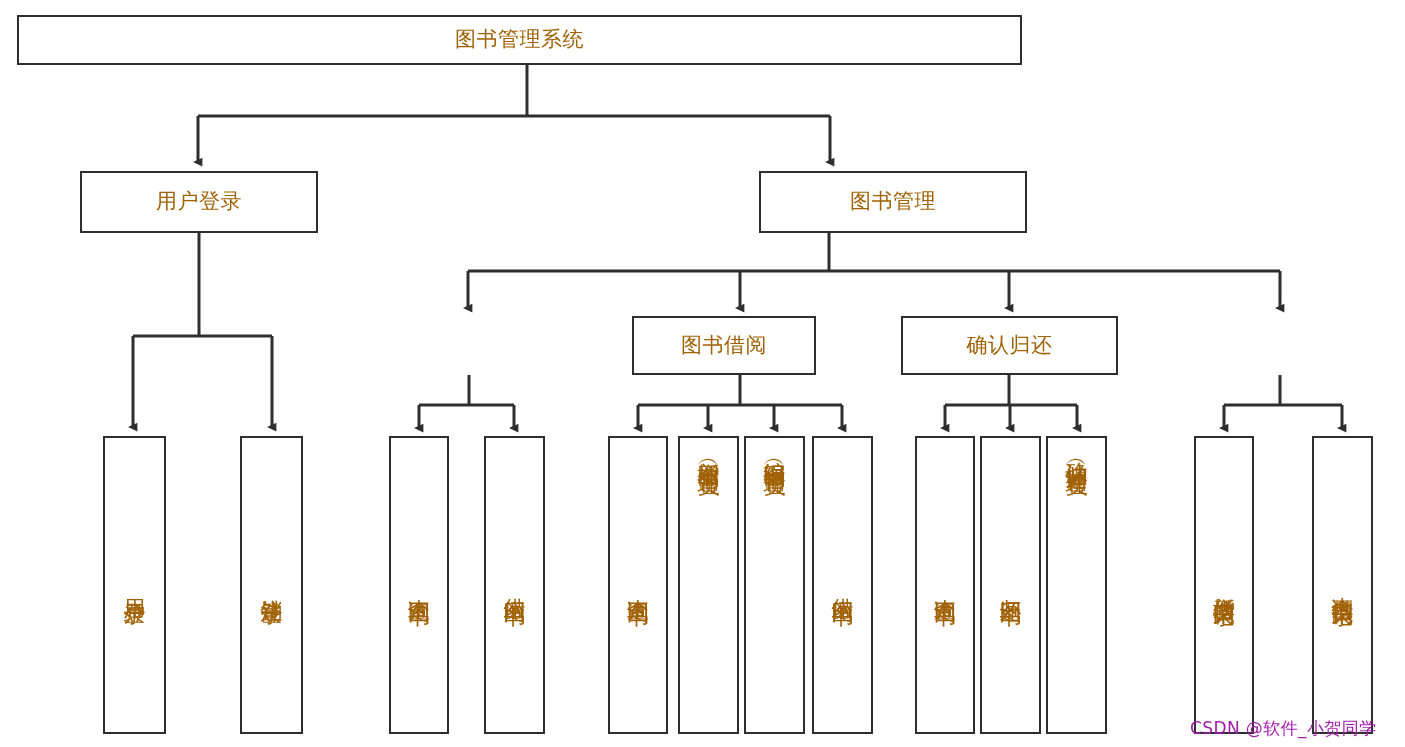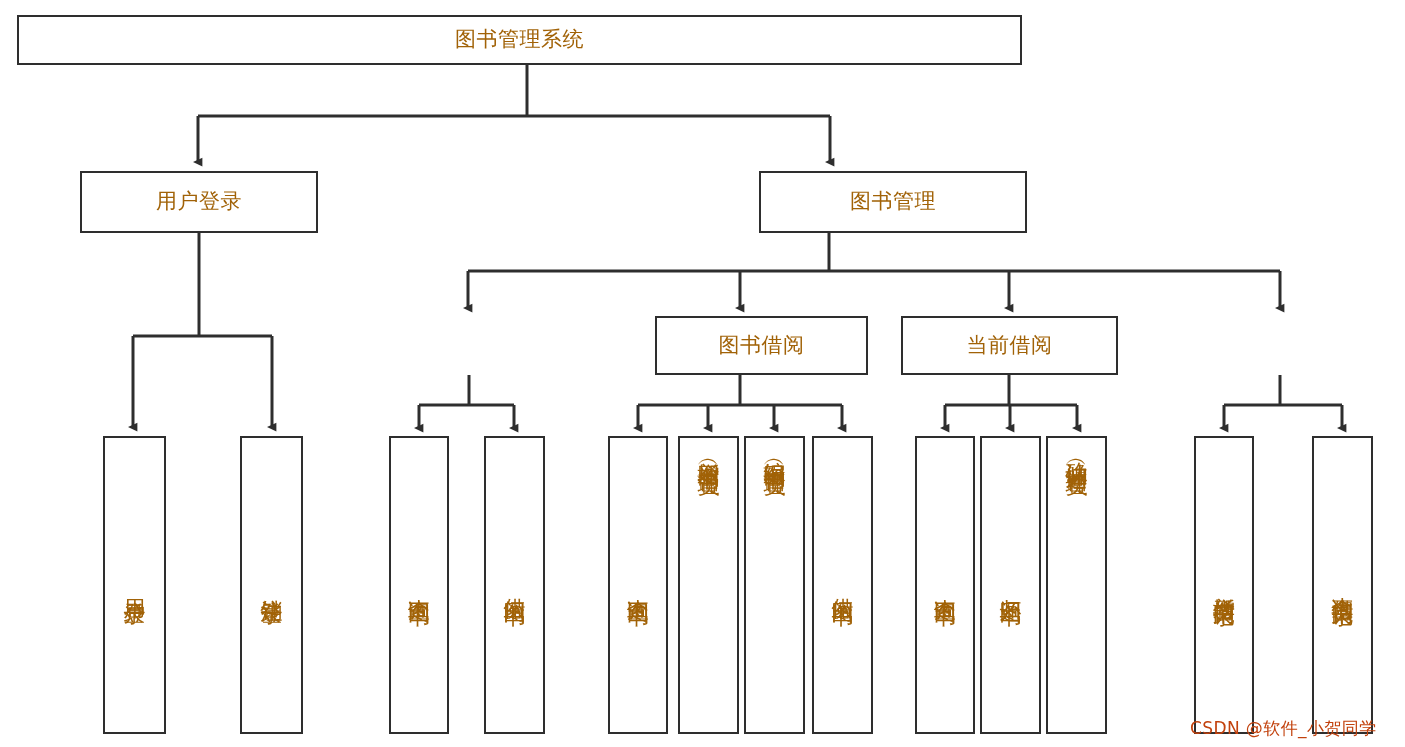--- a/index.html
+++ b/index.html
@@ -53,21 +53,21 @@
     align-items: flex-start;
     padding-top: 6px;
   }
   .node.leaf.center {
     align-items: center;
     padding-top: 0;
   }
   .watermark {
     position: absolute;
     font-size: 17px;
-    color: #c2410c;
+    color: #a21caf;
     white-space: nowrap;
     letter-spacing: 0.4px;
   }
 </style>
 </head>
 <body>
 
 <div id="canvas">
 
   <svg class="links" viewBox="0 0 1405 747">
@@ -124,25 +124,25 @@
     <span class="label">图书管理系统</span>
   </div>
 
   <div class="node" style="left:80px; top:171px; width:238px; height:62px;">
     <span class="label">用户登录</span>
   </div>
   <div class="node" style="left:711px; top:171px; width:268px; height:62px;margin-left:48px;">
     <span class="label">图书管理</span>
   </div>
 
-  <div class="node" style="left:632px; top:316px; width:213px; height:59px;margin-left:23px;">
+  <div class="node" style="left:632px; top:316px; width:184px; height:59px;">
     <span class="label">图书借阅</span>
   </div>
   <div class="node" style="left:901px; top:316px; width:217px; height:59px;">
-    <span class="label">当前借阅</span>
+    <span class="label">确认归还</span>
   </div>
 
   <div class="node leaf center" style="left:103px; top:436px; width:63px; height:298px;">
     <span class="label">用户登录</span>
   </div>
   <div class="node leaf center" style="left:240px; top:436px; width:63px; height:298px;">
     <span class="label">注销登录</span>
   </div>
   <div class="node leaf center" style="left:389px; top:436px; width:60px; height:298px;">
     <span class="label">查询图书</span>

